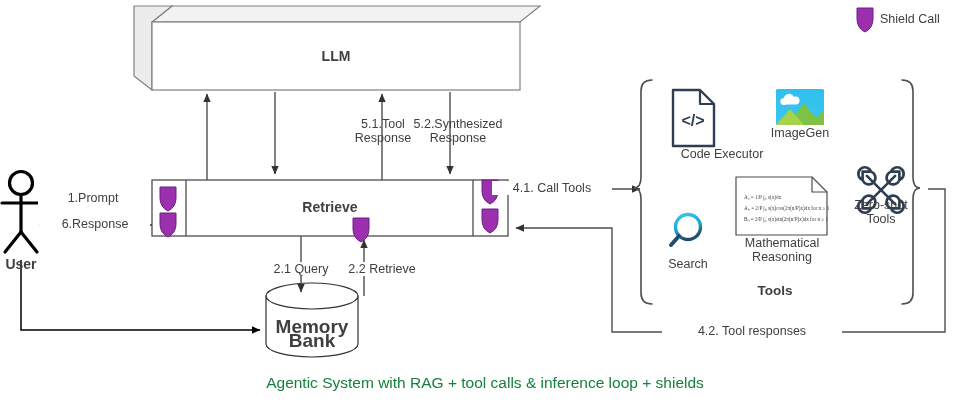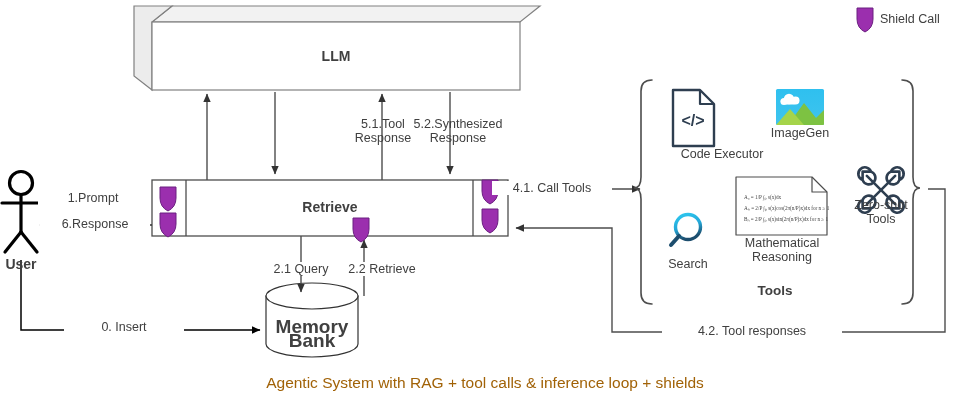--- a/index.html
+++ b/index.html
@@ -4,21 +4,21 @@
 <style>
   html,body{margin:0;padding:0;background:#ffffff;}
   body{width:970px;height:411px;position:relative;overflow:hidden;
        font-family:"Liberation Sans","DejaVu Sans",sans-serif;color:#000;}
   .lbl{position:absolute;font-size:12.5px;line-height:14px;color:#404040;
        text-align:center;white-space:pre-line;}
   .lbl-b{font-weight:bold;}
   svg{display:block;}
   #root{position:absolute;left:0;top:0;width:970px;height:411px;}
   .caption{position:absolute;left:0;top:374px;width:970px;text-align:center;
-           font-size:15.5px;color:#a16207;}
+           font-size:15.5px;color:#15803d;}
 </style>
 </head>
 <body>
 
 <div id="root">
 
   <svg width="970" height="411" viewBox="0 0 970 411">
     <defs>
       <marker id="ah" markerWidth="9" markerHeight="9" refX="8" refY="4.5" orient="auto" markerUnits="userSpaceOnUse">
         <path d="M0,0.8 L8.5,4.5 L0,8.2 z" fill="#333"></path>
@@ -173,21 +173,20 @@
   <div class="lbl lbl-b" style="left:725px;top:284px;width:100px;font-size:13.5px;">Tools</div>
 
   <div class="lbl" style="left:646px;top:147px;width:94px;margin-left:29px;">Code Executor</div>
   <div class="lbl" style="left:754px;top:126px;width:92px;">ImageGen</div>
   <div class="lbl" style="left:655px;top:257px;width:66px;">Search</div>
   <div class="lbl" style="left:732px;top:236px;width:100px;">Mathematical
 Reasoning</div>
   <div class="lbl" style="left:840px;top:198px;width:82px;">Zero-shot
 Tools</div>
 
-  <div class="lbl" style="left:64px;top:320px;width:120px;background:#fff;">0. Insert</div>
   <div class="lbl" style="left:38px;top:191px;width:110px;background:#fff;">1.Prompt</div>
   <div class="lbl" style="left:253px;top:262px;width:96px;background:#fff;">2.1 Query</div>
   <div class="lbl" style="left:330px;top:262px;width:104px;background:#fff;">2.2 Retrieve</div>
   <div class="lbl" style="left:492px;top:181px;width:120px;background:#fff;">4.1. Call Tools</div>
   <div class="lbl" style="left:662px;top:324px;width:180px;background:#fff;">4.2. Tool responses</div>
   <div class="lbl" style="left:330px;top:117px;width:106px;">5.1.Tool
 Response</div>
   <div class="lbl" style="left:394px;top:117px;width:128px;">5.2.Synthesized
 Response</div>
   <div class="lbl" style="left:40px;top:217px;width:110px;background:#fff;">6.Response</div>

